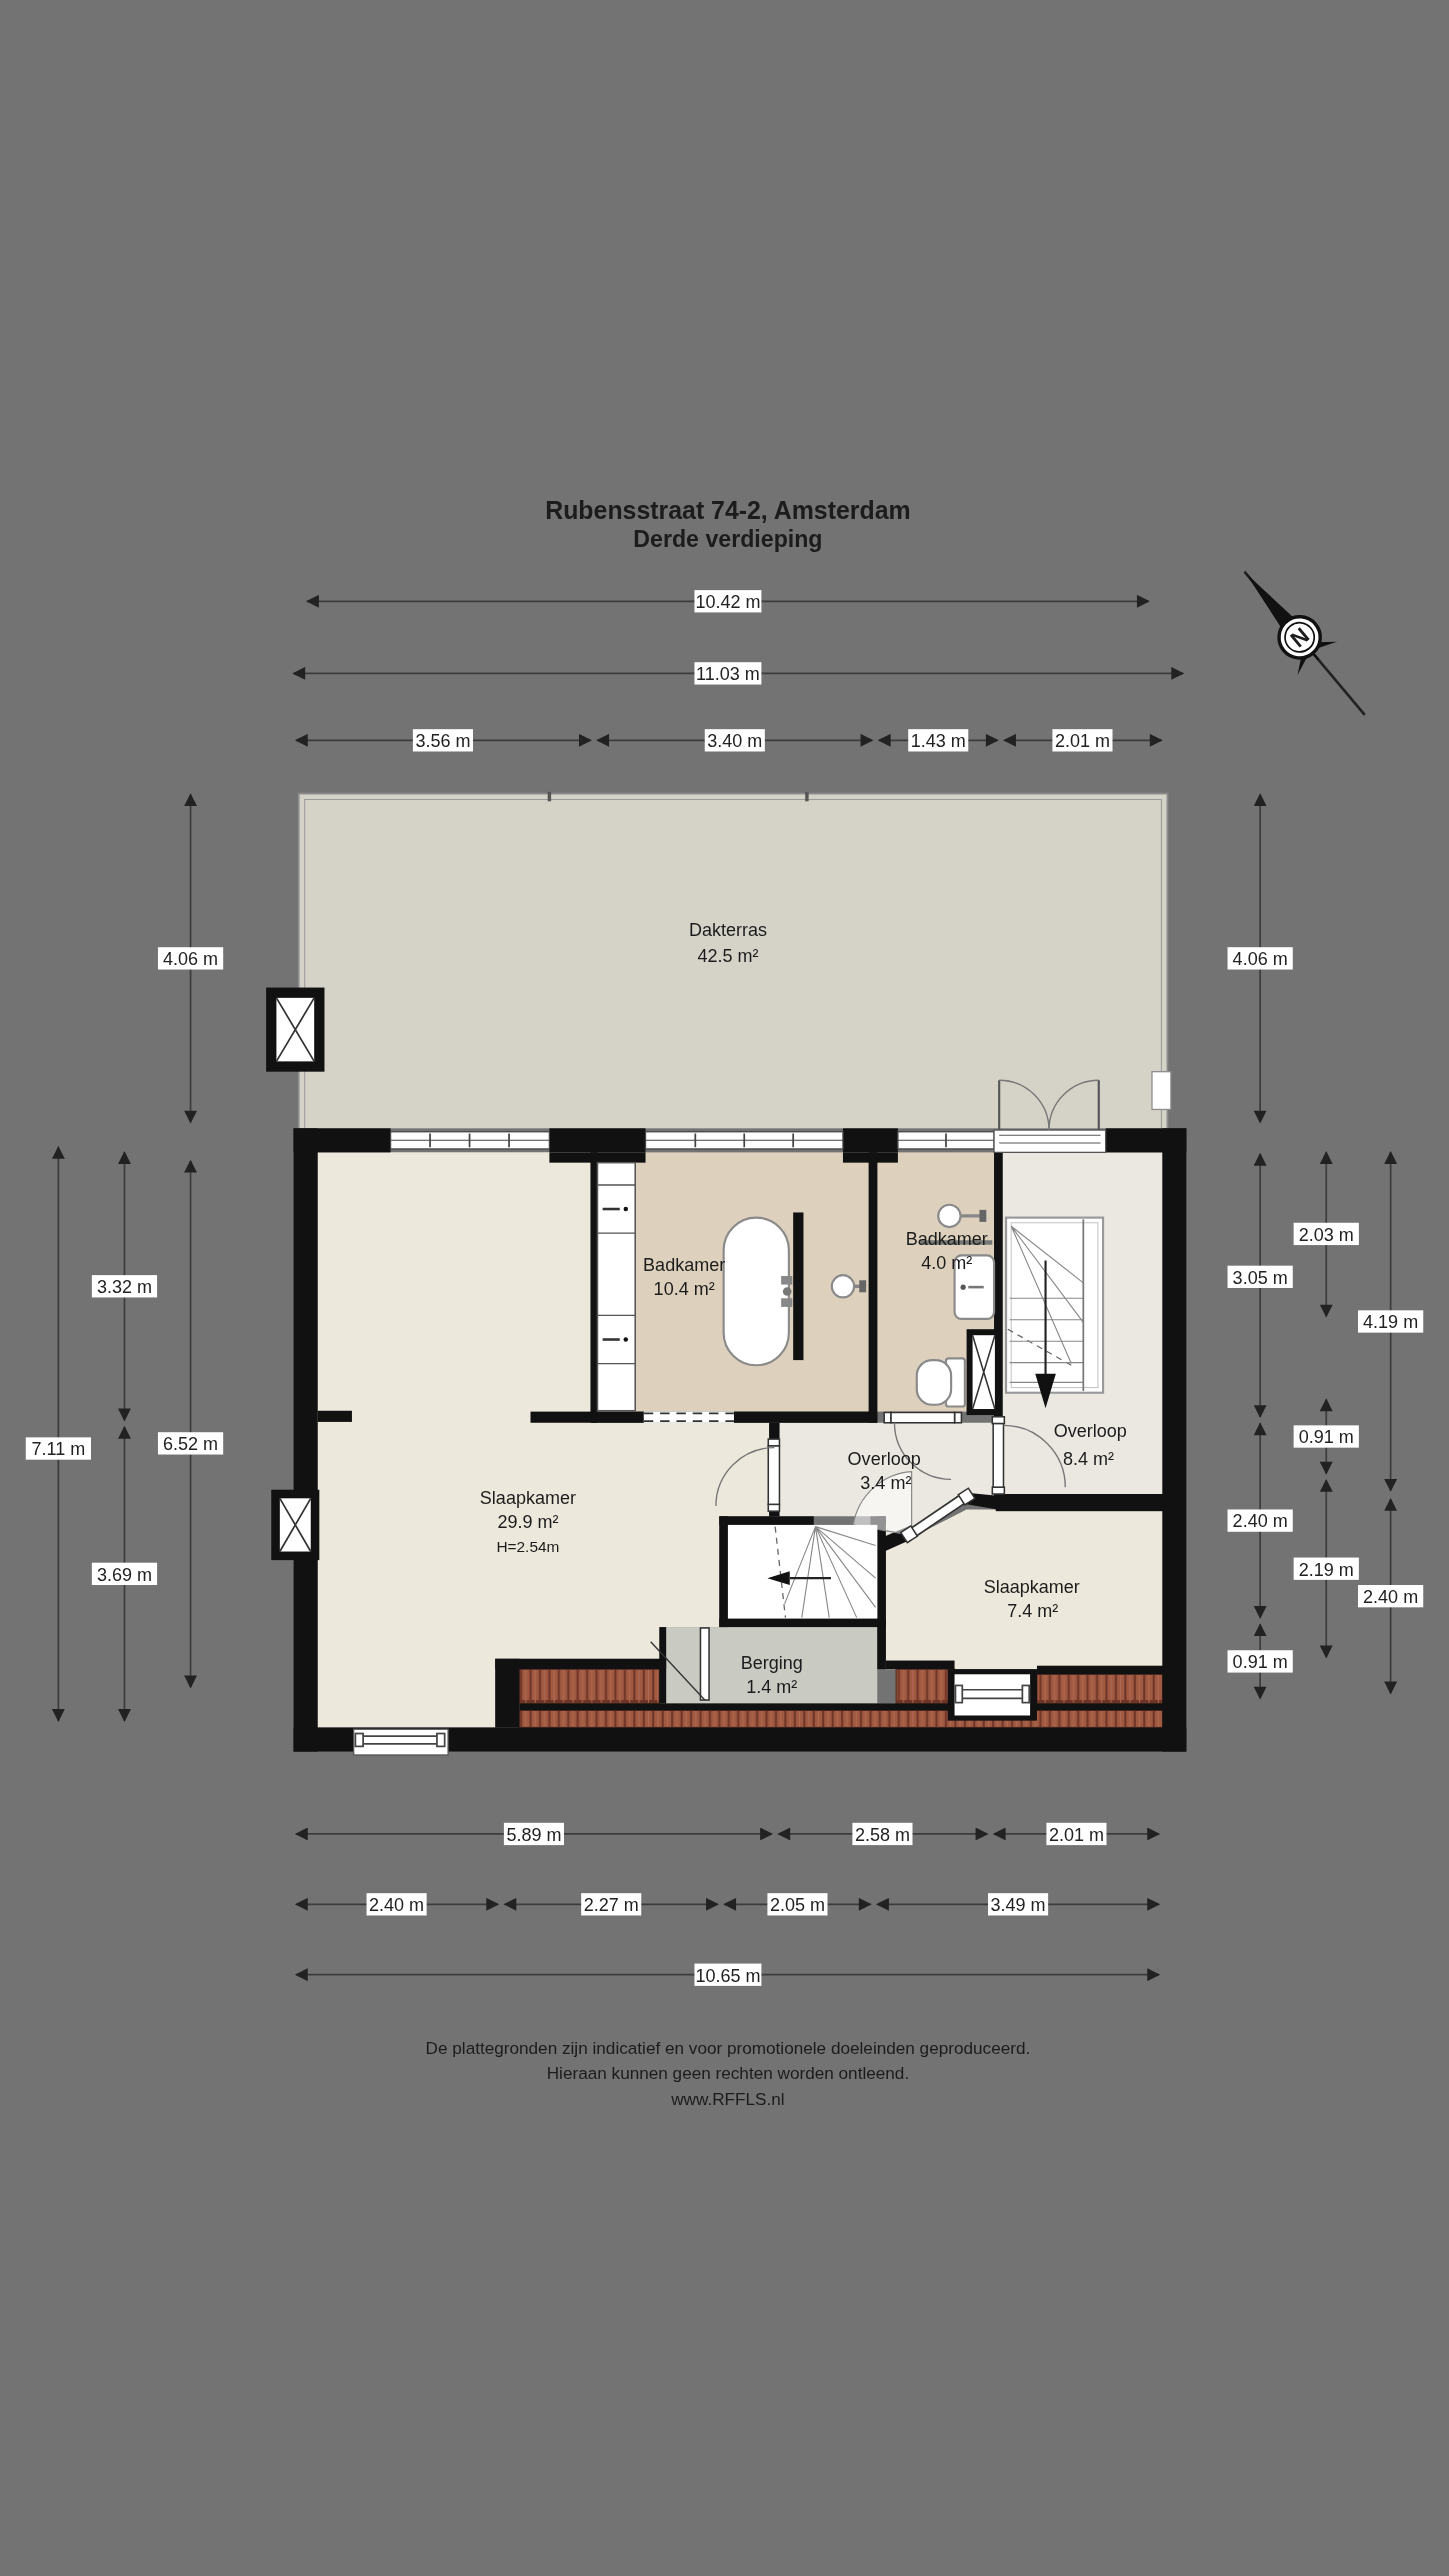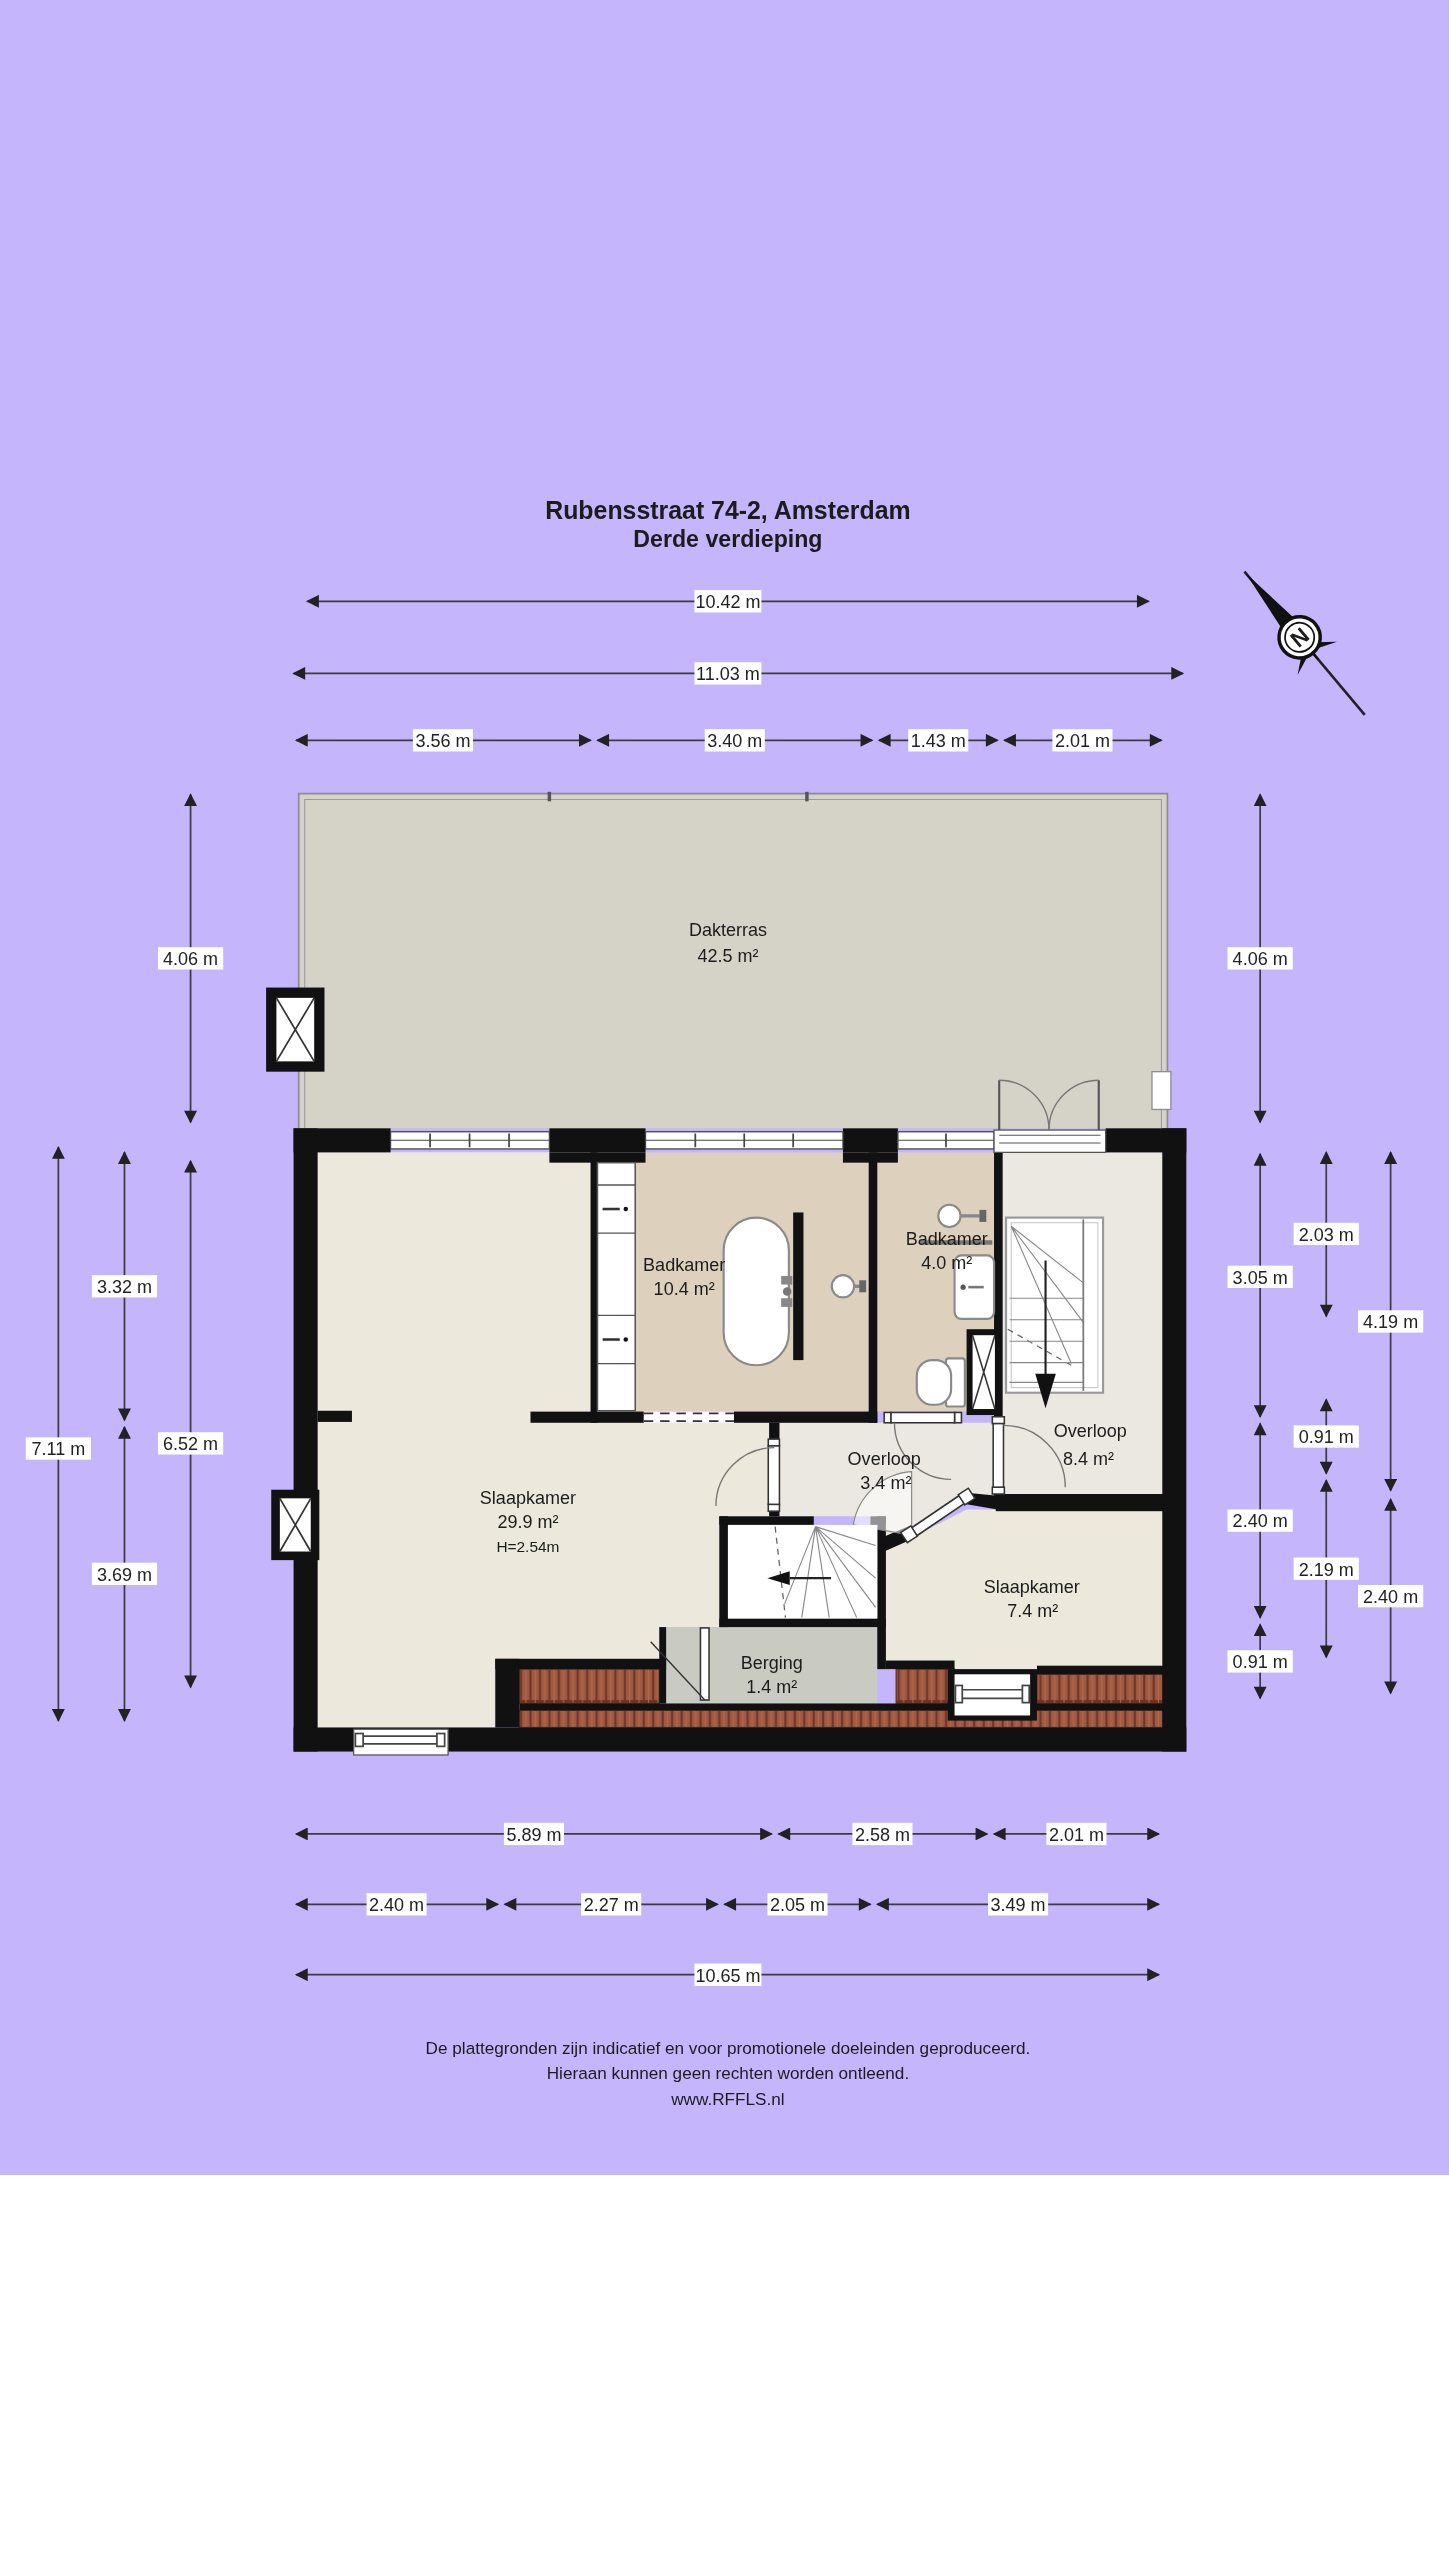--- a/index.html
+++ b/index.html
@@ -1,21 +1,21 @@
 <!DOCTYPE html>
 <html style="--wall: #111111; --terrace: #d5d2c8; --bedroom: #ece8db; --bathroom: #ddd1bd; --hall: #eae8e0; --storage: #c9cbc3; --tile: #a15a42; --tileline: #6e3425; --dim: #3c3c3c; --ink: #1c1c1c;font-size:13.7px"><head>
 <meta charset="utf-8">
 <style>
   :root{
     --wall:#111111; --terrace:#d5d2c8; --bedroom:#ece8db; --bathroom:#ddd1bd;
     --hall:#eae8e0; --storage:#c9cbc3; --tile:#a15a42; --tileline:#6e3425;
     --dim:#3c3c3c; --ink:#1c1c1c;
   }
   html,body{margin:0;padding:0;background:#ffffff;}
-  #page{position:relative;width:1449px;height:2175px;background:#c4b5fd;overflow:hidden;}
+  #page{position:relative;width:1449px;height:2576px;background:#737373;overflow:hidden;}
   svg{display:block;}
   text{font-family:"Liberation Sans",sans-serif;fill:var(--ink);}
   .title1{font-size:29px;font-weight:bold;}
   .title2{font-size:27px;font-weight:bold;}
   .rm{font-size:21px;}
   .rmH{font-size:18px;}
   .dim{font-size:21px;fill:#222;}
   .foot{font-size:20px;}
   .dimline{stroke:var(--dim);stroke-width:2;}
   .dimbg{fill:#ffffff;}

